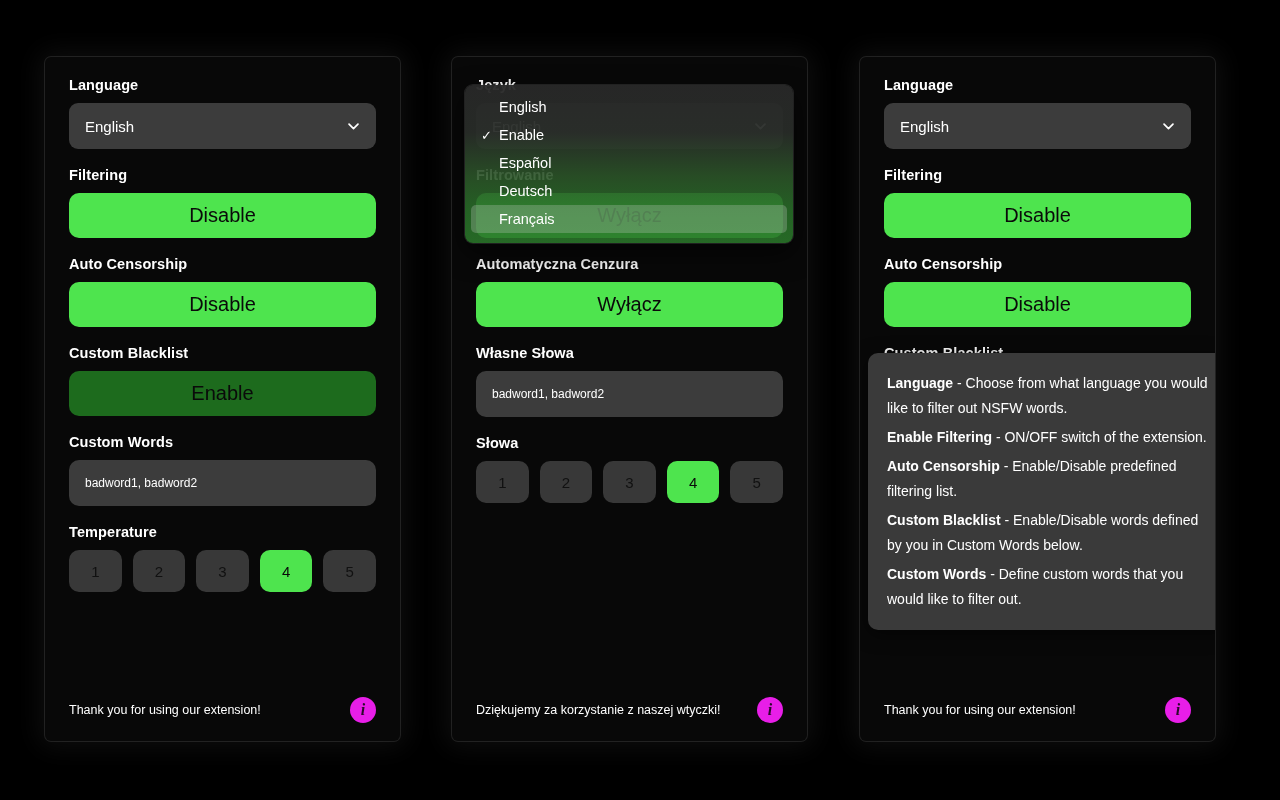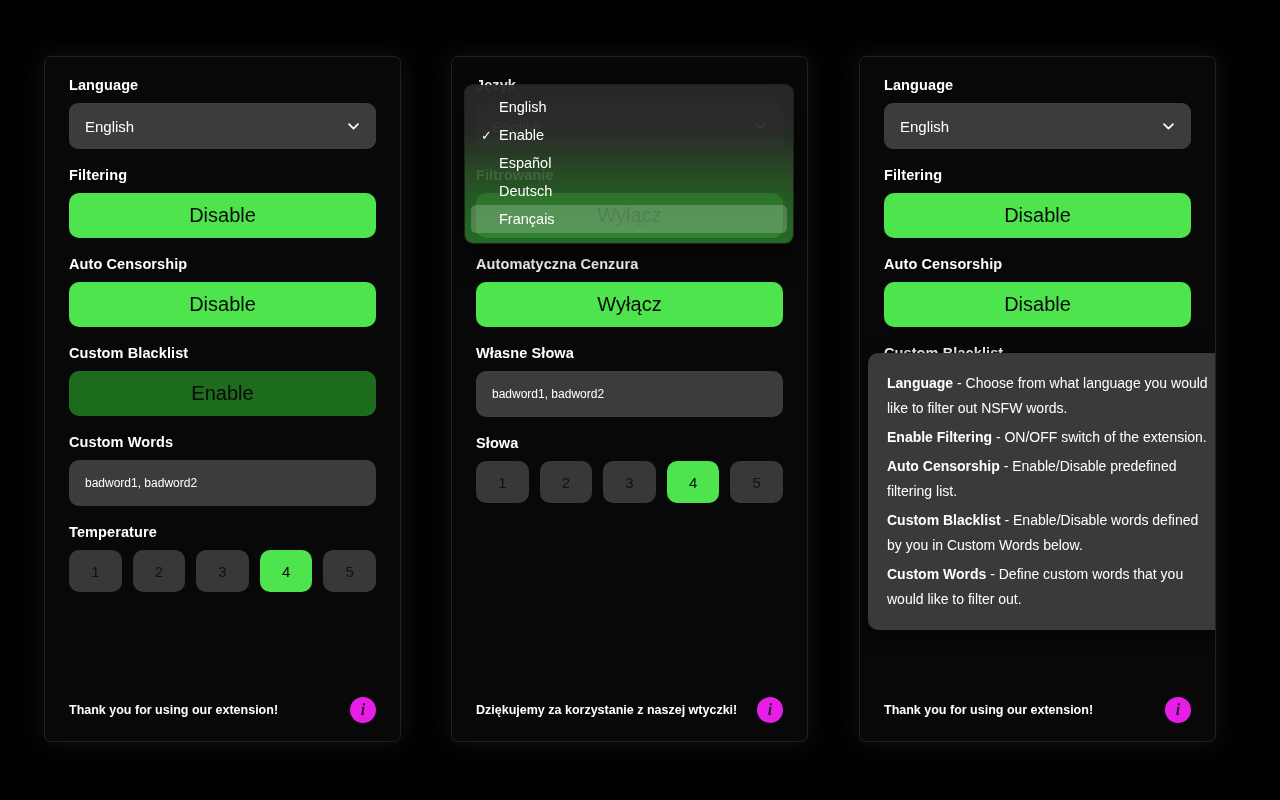--- a/index.html
+++ b/index.html
@@ -144,21 +144,21 @@
     left: 24px;
     right: 24px;
     bottom: 18px;
     display: flex;
     align-items: center;
     justify-content: space-between;
   }
   .footer-text {
     color: #ffffff;
     font-size: 12.5px;
-    font-weight: bold;
+    font-weight: normal;
   }
   .info-btn {
     width: 26px;
     height: 26px;
     border-radius: 50%;
     background: #e81ee8;
     border: none;
     color: #2a0a2a;
     font-family: "Liberation Serif", serif;
     font-size: 16px;

